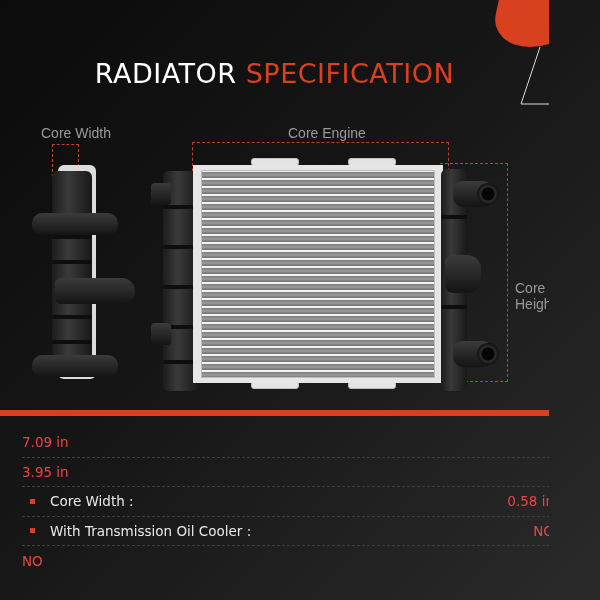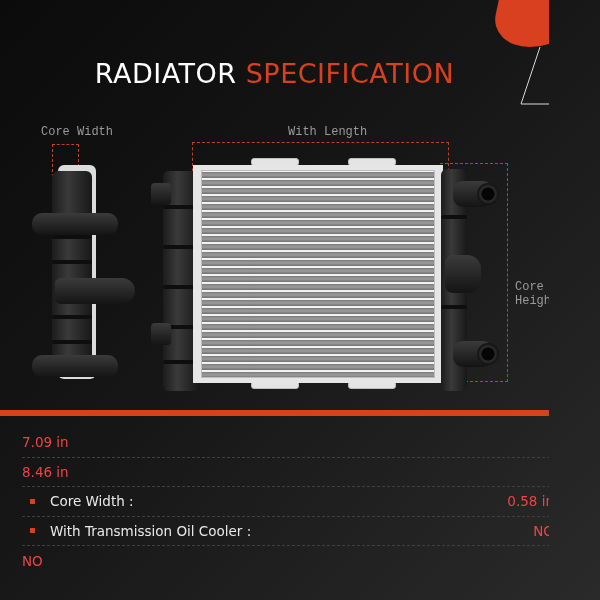--- a/index.html
+++ b/index.html
@@ -24,21 +24,21 @@
   
   .title {
     position: absolute; left: 0; right: 0; top: 58px;
     text-align: center; font-size: 27px; letter-spacing: 0.5px;
     font-family: "DejaVu Sans", sans-serif; font-weight: normal;
   }
   .title .t1 { color: #ffffff; }
   .title .t2 { color: #d9401f; }
 
   
-  .dim-label { position: absolute; font-size: 12px; color: #9a9a9a; font-family: Liberation Mono, monospace; }
+  .dim-label { position: absolute; font-size: 14px; color: #9a9a9a; font-family: Liberation Sans, sans-serif; }
 
   .dash-box { position: absolute; border: 1px dashed #b8432a; }
 
   
   .side-wrap { position: absolute; left: 30px; top: 165px; width: 90px; height: 215px; }
 
   
   .front-wrap { position: absolute; left: 145px; top: 155px; width: 360px; height: 240px; }
   .core {
     position: absolute; left: 48px; top: 10px; width: 250px; height: 218px;
@@ -90,21 +90,21 @@
   <svg class="deco-line" viewBox="0 0 600 120">
     <path d="M540 47 L521 104 L600 104" fill="none" stroke="#d8d8d8" stroke-width="1"></path>
   </svg>
 
   <div class="title">
     <span class="t1">RADIATOR</span>
     <span class="t2">SPECIFICATION</span>
   </div>
 
   <div class="dim-label" style="left:41px; top:125px;">Core Width</div>
-  <div class="dim-label" style="left:288px; top:125px;">With Length</div>
+  <div class="dim-label" style="left:288px; top:125px;">Core Engine</div>
   <div class="dim-label" style="left:515px; top:263px;margin-top:17px;">Core Height</div>
 
   <div class="dash-box" style="left:52px; top:144px; width:27px; height:68px; border-bottom:none;"></div>
   <div class="dash-box" style="left:192px; top:142px; width:257px; height:40px; border-bottom:none; border-right-style:dashed;"></div>
   <div class="dash-box" style="left:440px; top:163px; width:68px; height:219px; border-left:none;"></div>
 
   <div class="side-wrap">
     <div style="position:absolute; left:28px; top:0; width:38px; height:214px; background:#dcdcdc; border-radius:6px;"></div>
     <div class="tank" style="left:22px; top:6px; width:40px; height:205px;"></div>
     <div class="rib" style="left:22px; top:70px; width:40px;"></div>
@@ -143,21 +143,21 @@
     <div class="pipe-end" style="left:332px; top:188px;"></div>
   </div>
 
   <div class="red-band"></div>
 
   <div class="spec-list">
     <div class="spec-row">
       <span class="spec-value">7.09 in</span>
     </div>
     <div class="spec-row">
-      <span class="spec-value">8.46 in</span>
+      <span class="spec-value">3.95 in</span>
     </div>
     <div class="spec-row">
       <div class="spec-left">
         <span class="bullet"></span>
         <span class="spec-label">Core Width :</span>
       </div>
       <span class="spec-value">0.58 in</span>
     </div>
     <div class="spec-row">
       <div class="spec-left">

